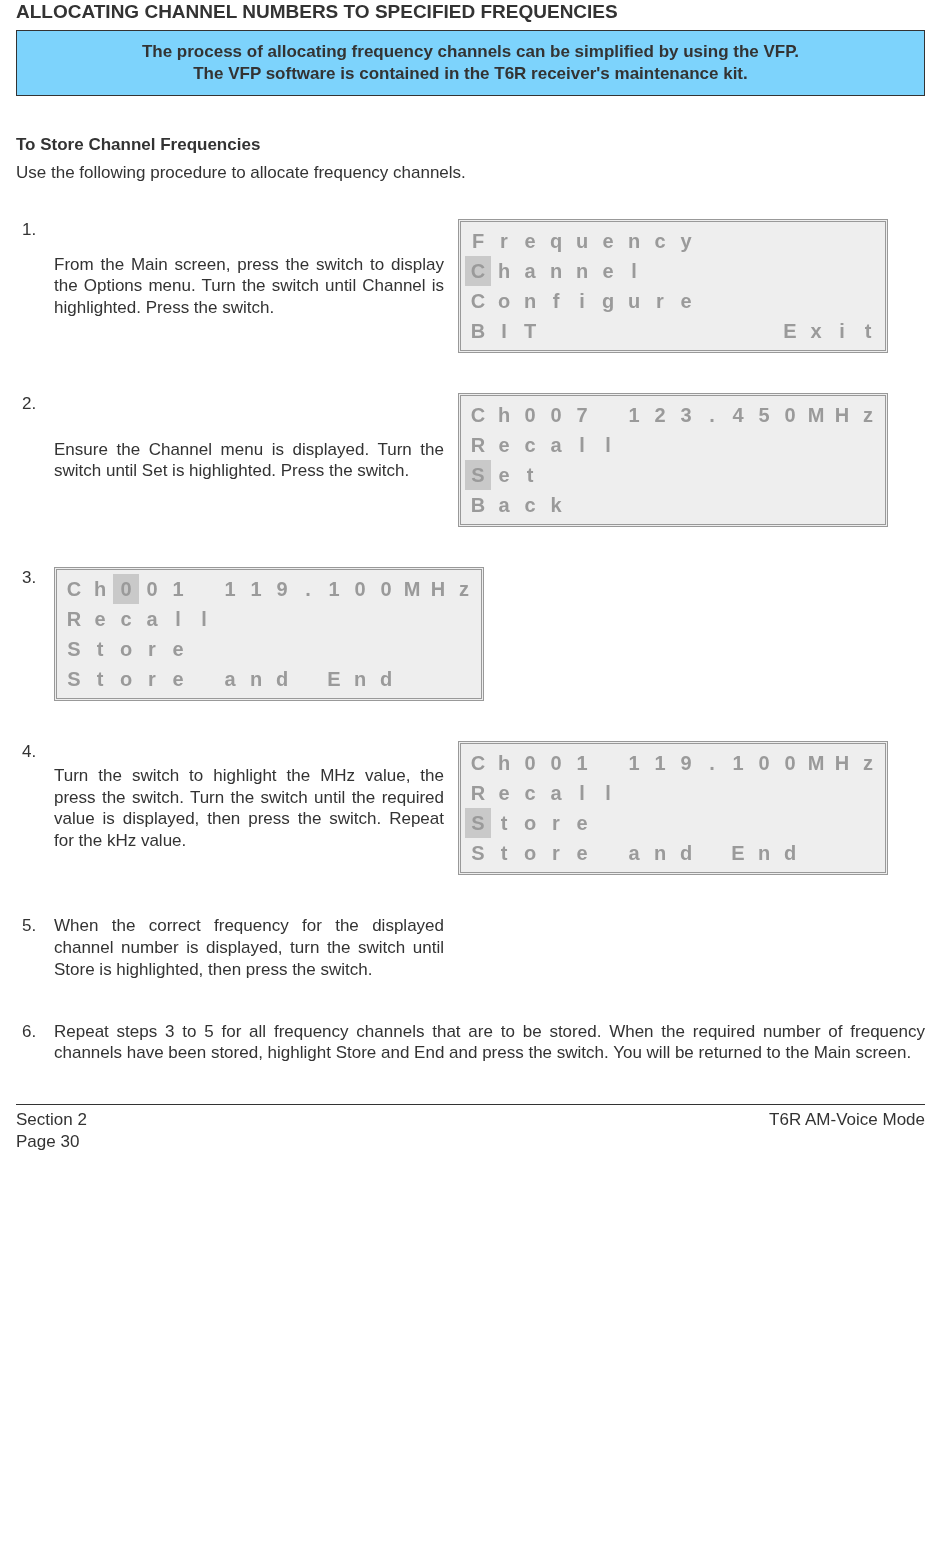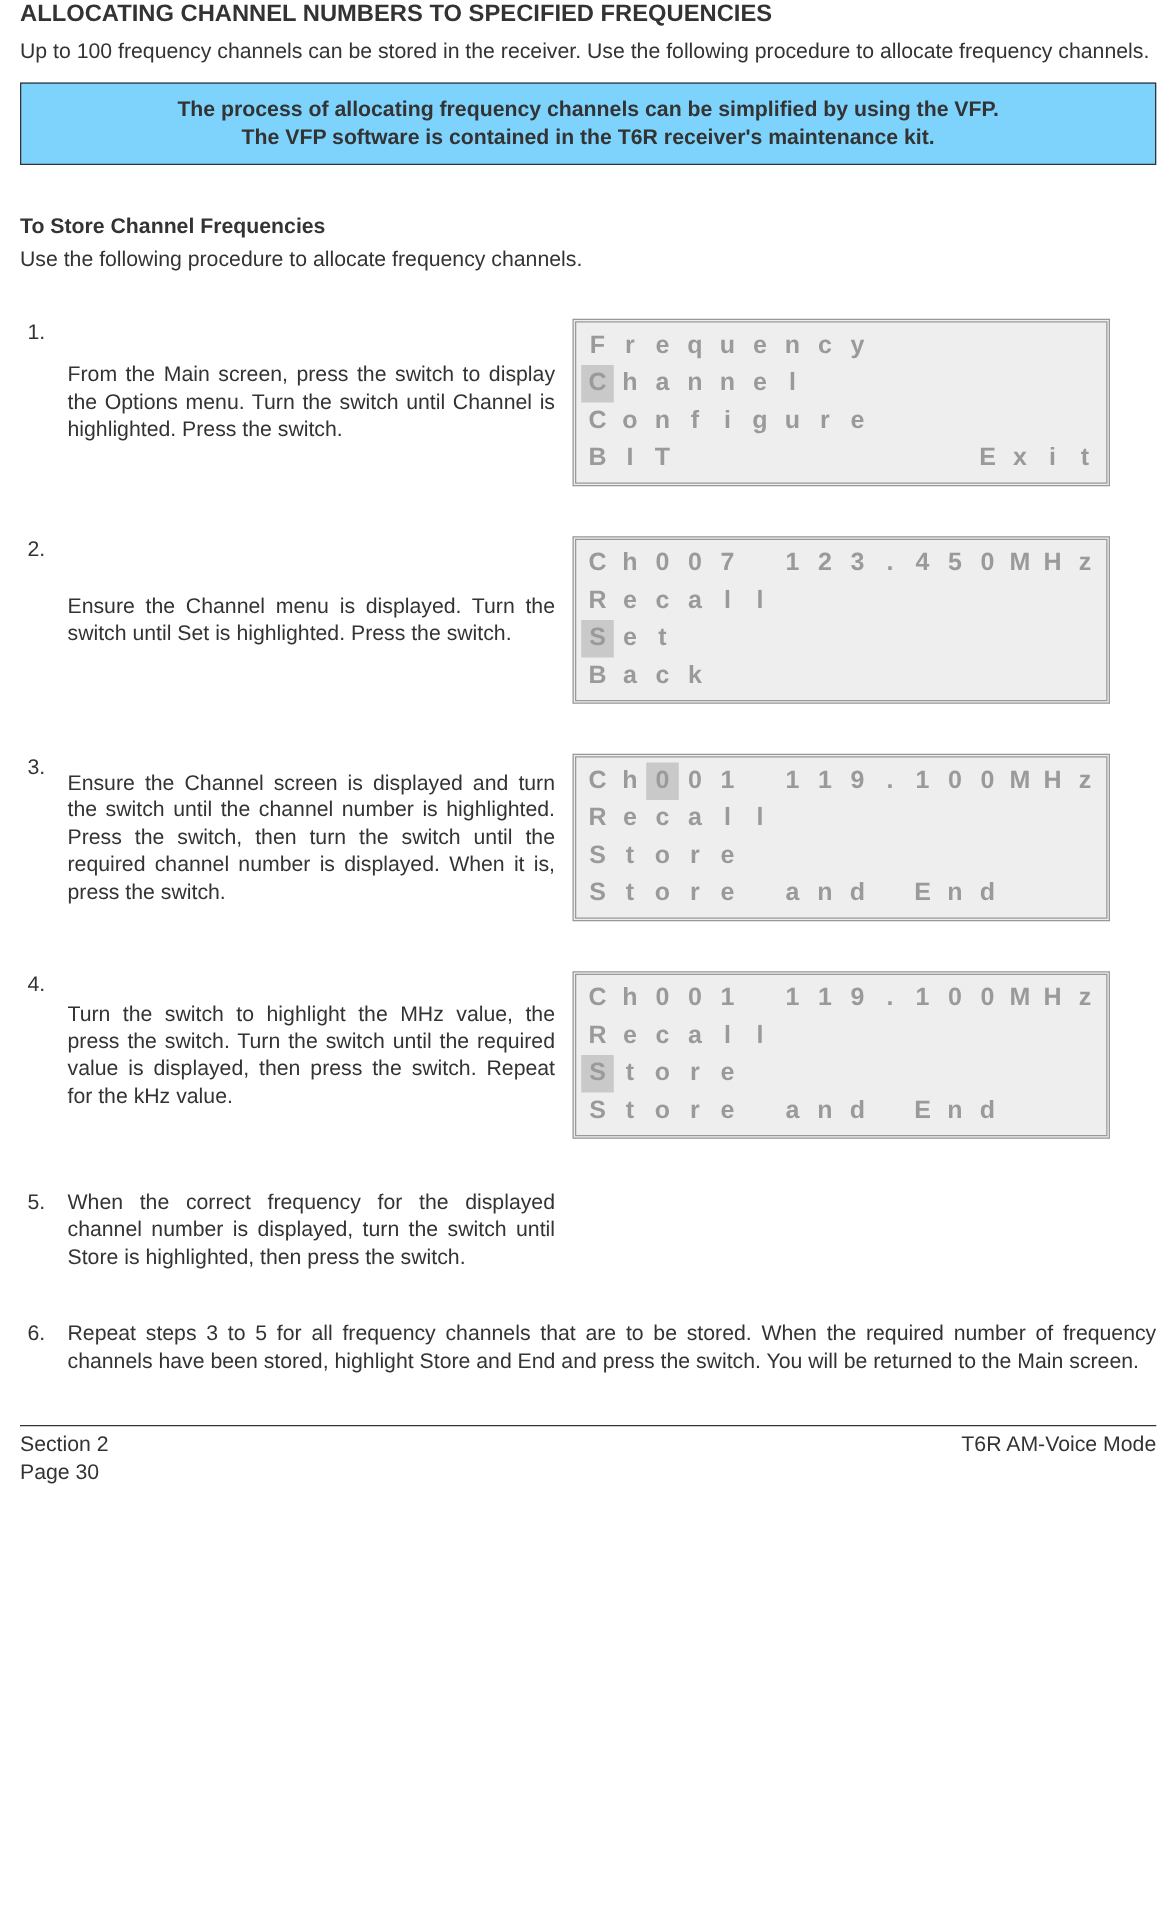--- a/index.html
+++ b/index.html
@@ -113,21 +113,20 @@
   }
   .footer .right { text-align: right; }
 </style>
 </head>
 <body>
 
 <div class="page">
 
   <h1>ALLOCATING CHANNEL NUMBERS TO SPECIFIED FREQUENCIES</h1>
 
-  <p class="intro">Up to 100 frequency channels can be stored in the receiver. Use the following procedure to allocate frequency channels.</p>
 
   <div class="notebox">
     <span class="line">The process of allocating frequency channels can be simplified by using the VFP.</span>
     <span class="line">The VFP software is contained in the T6R receiver's maintenance kit.</span>
   </div>
 
   <h2>To Store Channel Frequencies</h2>
   <p class="sub">Use the following procedure to allocate frequency channels.</p>
 
   <ol class="steps" id="steps">
@@ -284,21 +283,20 @@
               <div class="cell"></div>
               <div class="cell"></div>
               <div class="cell"></div>
               <div class="cell"></div>
             </div>
           </div>
         </div>
       </li>
       <li>
         <div class="step-body">
-          <div class="step-text">Ensure the Channel screen is displayed and turn the switch until the channel number is highlighted. Press the switch, then turn the switch until the required channel number is displayed. When it is, press the switch.</div>
           <div class="lcd">
             <div class="lcd-row">
               <div class="cell">C</div>
               <div class="cell">h</div>
               <div class="cell hl">0</div>
               <div class="cell">0</div>
               <div class="cell">1</div>
               <div class="cell"></div>
               <div class="cell">1</div>
               <div class="cell">1</div>

